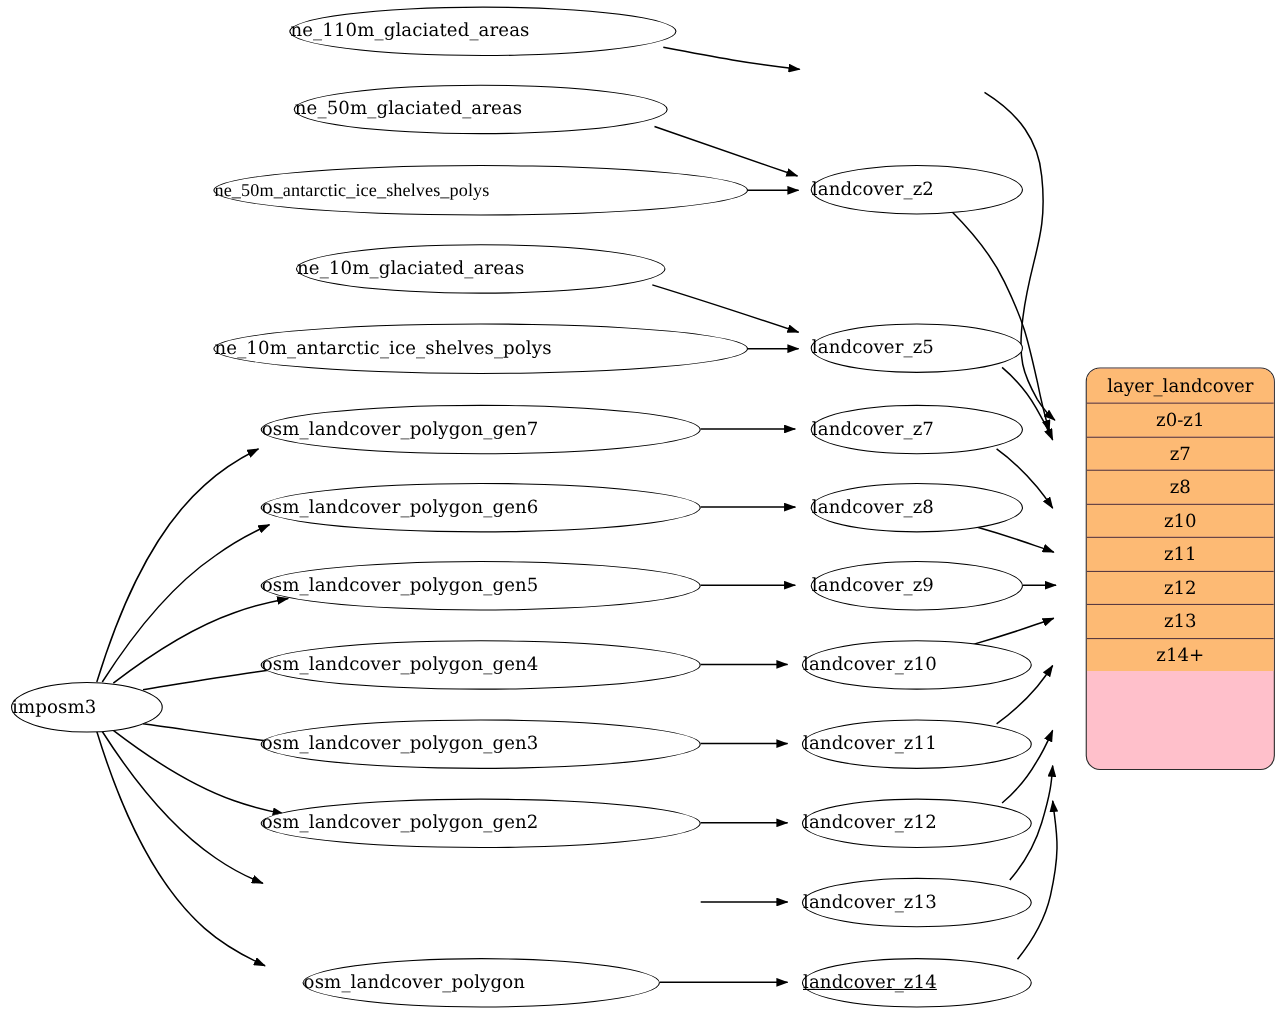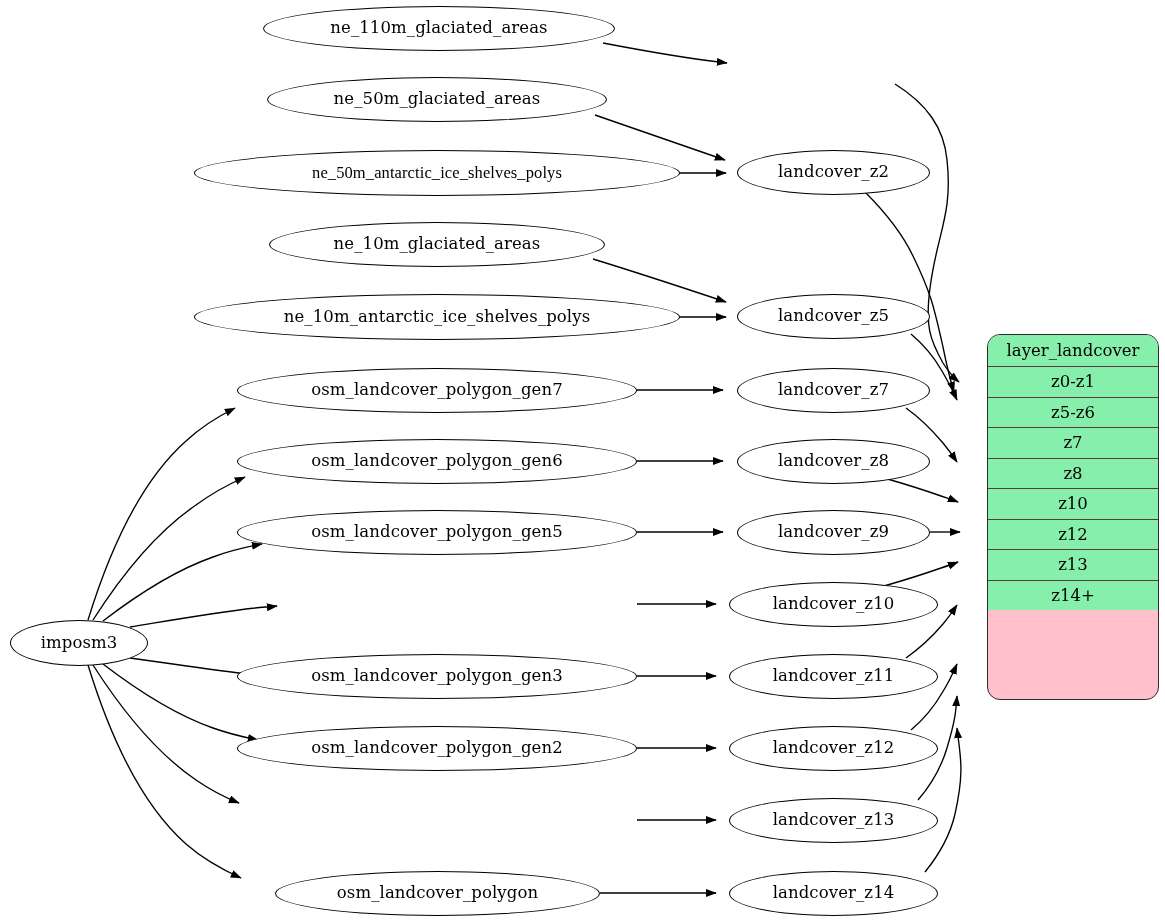--- a/index.html
+++ b/index.html
@@ -24,21 +24,20 @@
     pointer-events: none;
   }
   .node {
     position: absolute;
     box-sizing: border-box;
     border: 1.15px solid #000000;
     border-radius: 50%;
     background: #ffffff;
     display: flex;
     align-items: center;
-    justify-content: center;
     color: #000000;
     white-space: nowrap;
     z-index: 2;
   }
   .node span {
     font-size: 16.5px;
     line-height: 1;
     letter-spacing: 0.1px;
   }
   #table-node {
@@ -52,21 +51,21 @@
   }
   #table-node .trow {
     box-sizing: border-box;
     height: 30.5px;
     display: flex;
     align-items: center;
     justify-content: center;
     font-size: 16.5px;
     color: #000000;
     border-top: 1.3px solid #5a3a3f;
-    background: #86efac;
+    background: #fdba74;
   }
   #table-node .trow.head {
     border-top: none;
     height: 31px;
   }
 </style>
 </head>
 <body>
 
 <div id="canvas">
@@ -139,20 +138,23 @@
 
   <div class="node" style="left:237px; top:368px; width:400px; height:45px;">
     <span>osm_landcover_polygon_gen7</span>
   </div>
   <div class="node" style="left:237px; top:439px; width:400px; height:45px;">
     <span>osm_landcover_polygon_gen6</span>
   </div>
   <div class="node" style="left:237px; top:510px; width:400px; height:45px;">
     <span>osm_landcover_polygon_gen5</span>
   </div>
+  <div class="node" style="left:237px; top:582px; width:400px; height:45px;">
+    <span>osm_landcover_polygon_gen4</span>
+  </div>
   <div class="node" style="left:237px; top:654px; width:400px; height:45px;">
     <span>osm_landcover_polygon_gen3</span>
   </div>
   <div class="node" style="left:237px; top:726px; width:400px; height:45px;">
     <span>osm_landcover_polygon_gen2</span>
   </div>
   <div class="node" style="left:275px; top:871px; width:325px; height:45px;">
     <span>osm_landcover_polygon</span>
   </div>
 
@@ -176,44 +178,44 @@
   </div>
   <div class="node" style="left:729px; top:654px; width:209px; height:45px;">
     <span>landcover_z11</span>
   </div>
   <div class="node" style="left:729px; top:726px; width:209px; height:45px;">
     <span>landcover_z12</span>
   </div>
   <div class="node" style="left:729px; top:798px; width:209px; height:45px;">
     <span>landcover_z13</span>
   </div>
-  <div class="node" style="left:729px; top:871px; width:209px; height:45px;">
+  <div class="node" style="left:729px; top:871px; width:209px; height:45px;text-decoration:underline;">
     <span>landcover_z14</span>
   </div>
 
   <div id="table-node" style="left:987px; top:334px; width:172px; height:366px;">
     <div class="trow head">
       <span>layer_landcover</span>
     </div>
     <div class="trow">
       <span>z0-z1</span>
     </div>
     <div class="trow">
-      <span>z5-z6</span>
-    </div>
-    <div class="trow">
       <span>z7</span>
     </div>
     <div class="trow">
       <span>z8</span>
     </div>
     <div class="trow">
       <span>z10</span>
     </div>
     <div class="trow">
+      <span>z11</span>
+    </div>
+    <div class="trow">
       <span>z12</span>
     </div>
     <div class="trow">
       <span>z13</span>
     </div>
     <div class="trow">
       <span>z14+</span>
     </div>
   </div>
 

